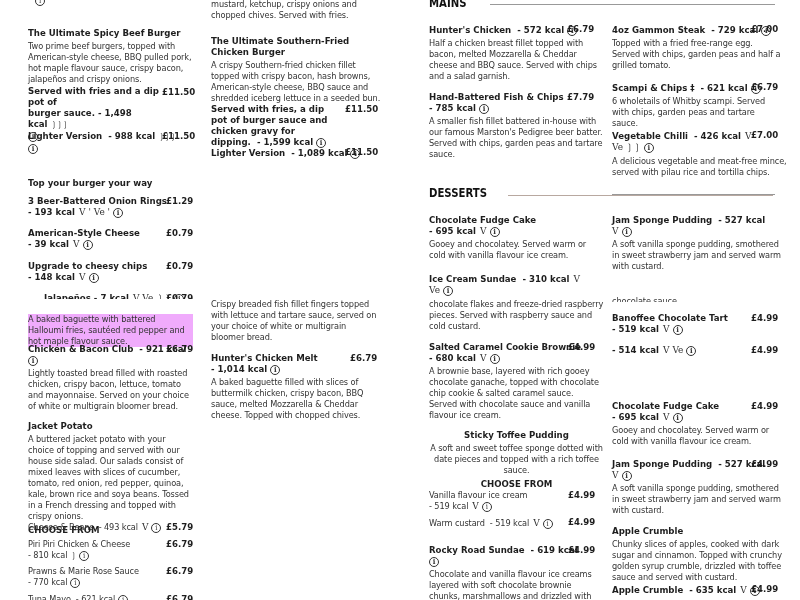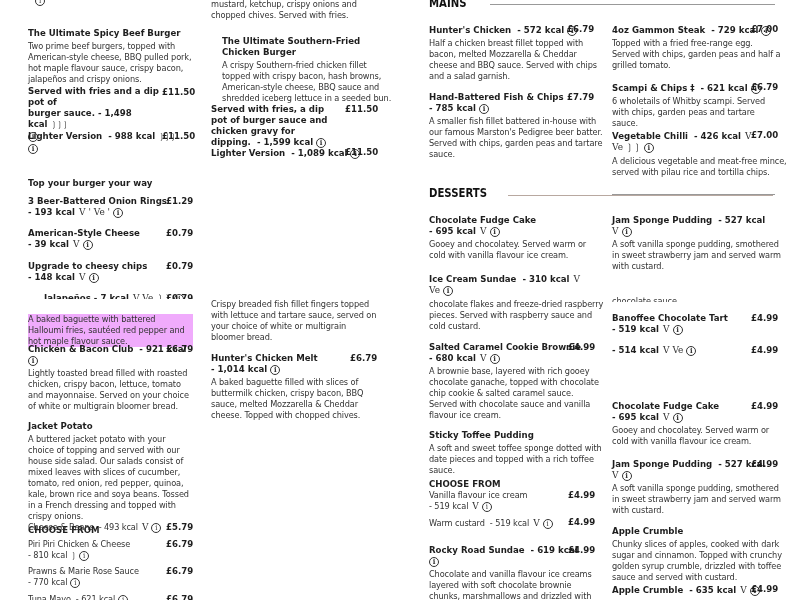--- a/index.html
+++ b/index.html
@@ -96,21 +96,21 @@
 </div>
 <div class="price" style="left:166px;top:566px;">£6.79</div>
 
 <div class="blk desc" style="left:28px;top:594px;">
   <span>Tuna Mayo</span>&nbsp; <span>- 621 kcal</span><span class="info">i</span>
 </div>
 <div class="price" style="left:166px;top:594px;">£6.79</div>
 
 <div class="blk desc" style="left:211px;top:-1px;width:170px;">mustard, ketchup, crispy onions and chopped chives. Served with fries.</div>
 
-<div class="blk" style="left:211px;top:36px;width:170px;margin-left:11px;">
+<div class="blk" style="left:211px;top:36px;width:170px;">
   <div class="title">The Ultimate Southern-Fried Chicken Burger</div>
   <div class="desc" style="margin-top:2px;">A crispy Southern-fried chicken fillet topped with crispy bacon, hash browns, American-style cheese, BBQ sauce and shredded iceberg lettuce in a seeded bun.</div>
 </div>
 <div class="blk title" style="left:211px;top:104px;width:128px;">
   <span>Served with fries, a dip pot of burger sauce and chicken gravy for dipping.</span>&nbsp; <span>- 1,599 kcal</span><span class="info">i</span>
 </div>
 <div class="price" style="left:345px;top:104px;">£11.50</div>
 
 <div class="blk title" style="left:211px;top:148px;">
   <span>Lighter Version</span>&nbsp; <span>- 1,089 kcal</span><span class="info">i</span>
@@ -178,21 +178,21 @@
 </div>
 <div class="blk desc" style="left:429px;top:299px;width:175px;">chocolate flakes and freeze-dried raspberry pieces. Served with raspberry sauce and cold custard.</div>
 
 <div class="blk title" style="left:429px;top:342px;">
   <div>Salted Caramel Cookie Brownie</div>
   <div><span>- 680 kcal</span><span class="v">V</span><span class="info">i</span></div>
 </div>
 <div class="price" style="left:568px;top:342px;">£4.99</div>
 <div class="blk desc" style="left:429px;top:366px;width:175px;">A brownie base, layered with rich gooey chocolate ganache, topped with chocolate chip cookie &amp; salted caramel sauce. Served with chocolate sauce and vanilla flavour ice cream.</div>
 
-<div class="blk" style="left:429px;top:430px;width:175px;">
+<div class="blk" style="left:429px;top:430px;width:175px;text-align:center;">
   <div class="title">Sticky Toffee Pudding</div>
   <div class="desc" style="margin-top:2px;">A soft and sweet toffee sponge dotted with date pieces and topped with a rich toffee sauce.</div>
   <div class="choose" style="margin-top:3px;">CHOOSE FROM</div>
 </div>
 
 <div class="blk desc" style="left:429px;top:490px;">
   <div>Vanilla flavour ice cream</div>
   <div><span>- 519 kcal</span><span class="v">V</span><span class="info">i</span></div>
 </div>
 <div class="price" style="left:568px;top:490px;">£4.99</div>

